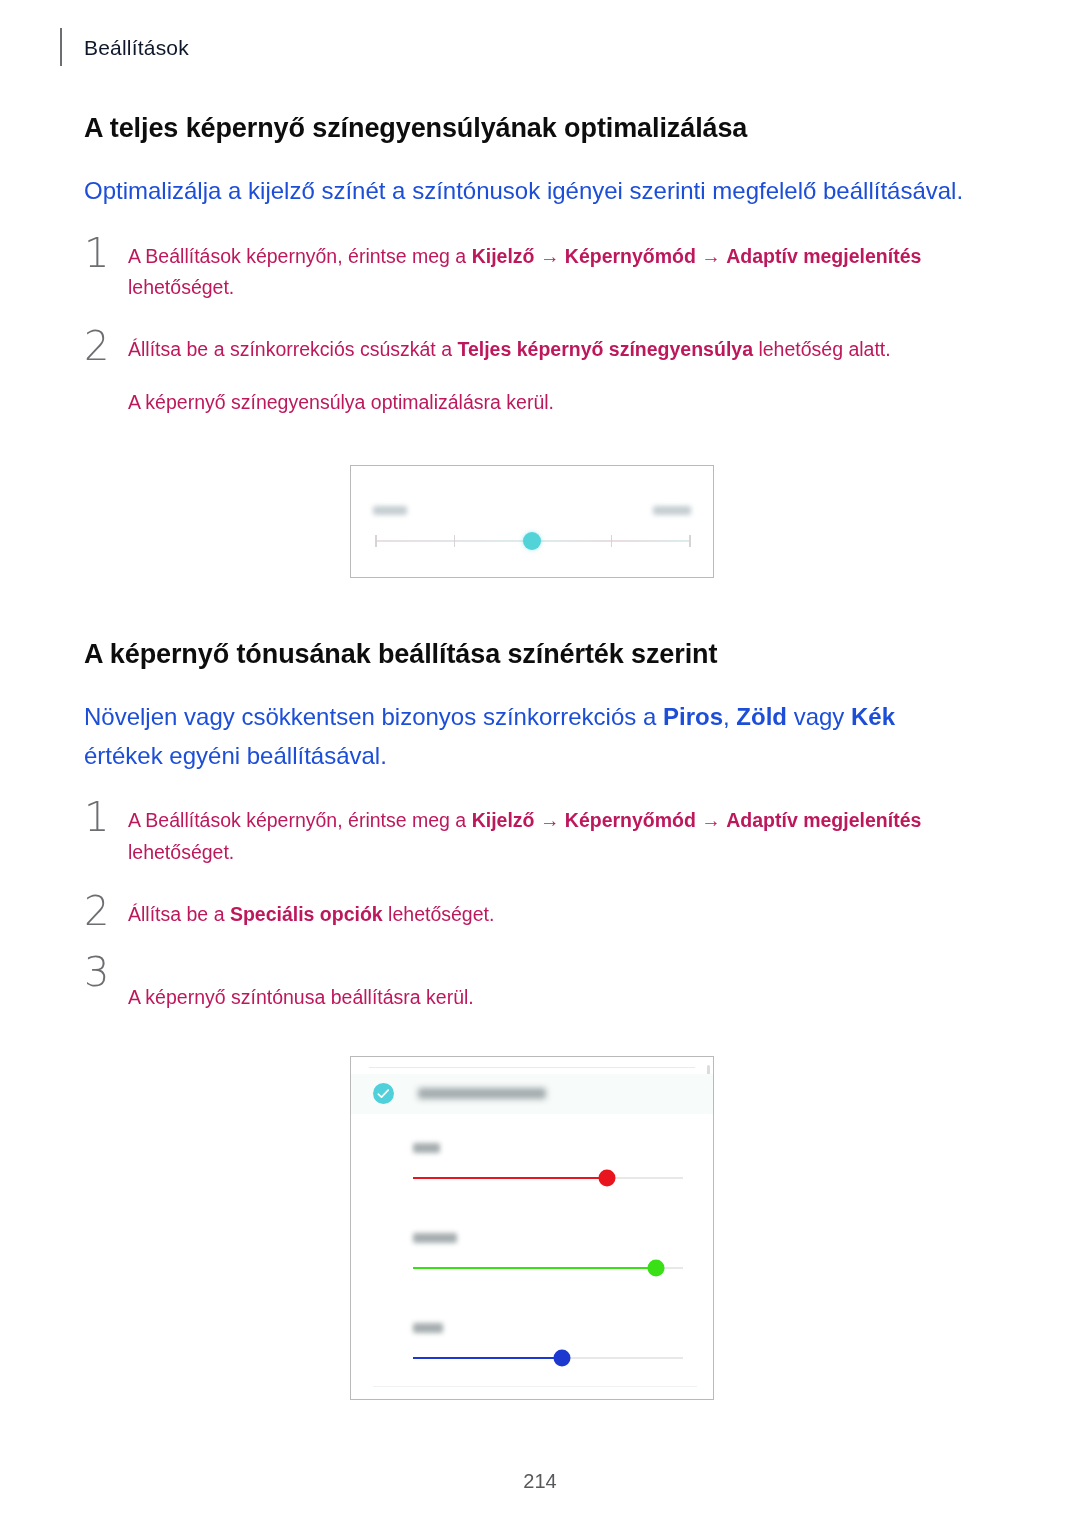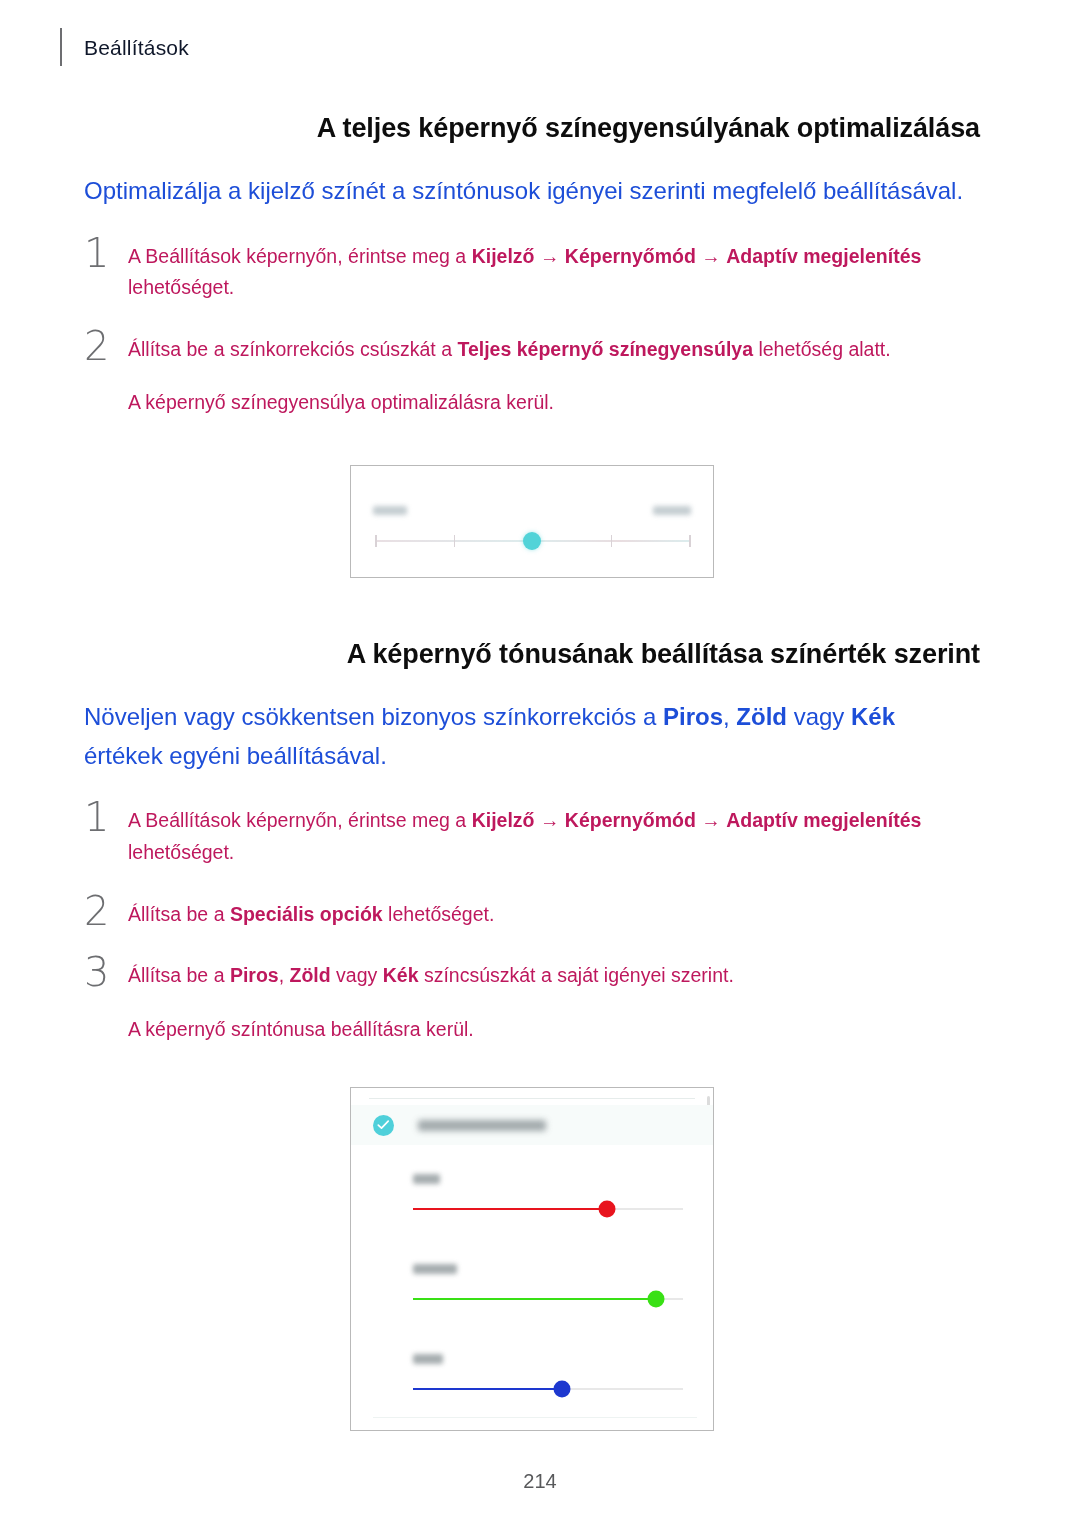--- a/index.html
+++ b/index.html
@@ -47,21 +47,20 @@
     width: 896px;
   }
 
   h2.section-title {
     font-size: 27px;
     font-weight: bold;
     color: #0d0d0d;
     margin: 0 0 26px 0;
     letter-spacing: -0.1px;
     line-height: 1.25;
-    text-align: right;
   }
 
   p.body-text {
     font-size: 24px;
     line-height: 1.62;
     color: #1d4ed8;
     margin: 8px 0 18px 0;
   }
   p.body-text:last-child { margin-bottom: 0; }
 
@@ -328,21 +327,20 @@
     <div class="step">
       <div class="step-num">2</div>
       <div class="step-body">
         <p><span>Állítsa be a </span><b>Speciális opciók</b><span> lehetőséget.</span></p>
       </div>
     </div>
 
     <div class="step">
       <div class="step-num">3</div>
       <div class="step-body">
-        <p><span>Állítsa be a </span><b>Piros</b><span>, </span><b>Zöld</b><span> vagy </span><b>Kék</b><span> színcsúszkát a saját igényei szerint.</span></p>
         <p class="result">A képernyő színtónusa beállításra kerül.</p>
       </div>
     </div>
 
   </div>
 
   <div class="figure-wrap" style="margin-top:42px;">
     <div class="figure fig-rgb">
 
       <div class="rgb-toprule"></div>

